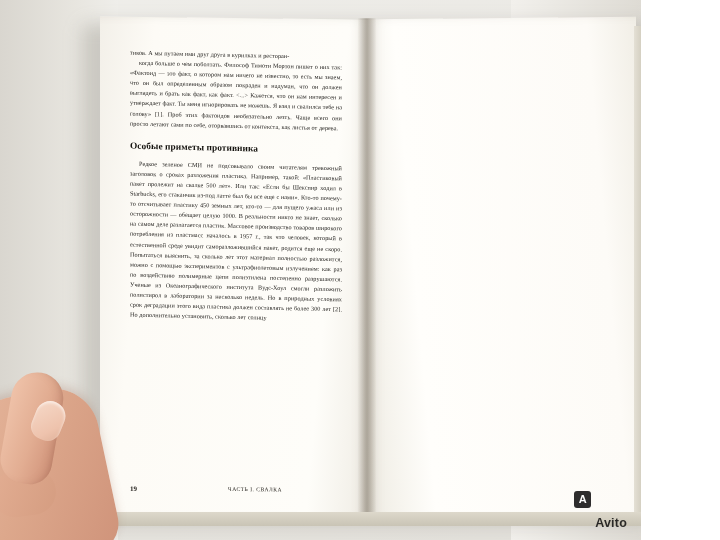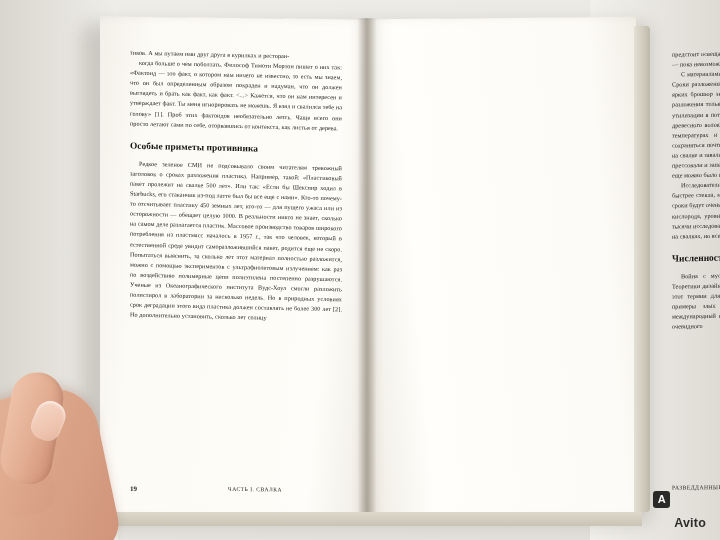--- a/index.html
+++ b/index.html
@@ -2,21 +2,21 @@
 <html><head>
 <meta charset="utf-8">
 <style>
   html, body {
     margin: 0;
     padding: 0;
     background: #ffffff;
   }
   #scene {
     position: relative;
-    width: 720px;
+    width: 641px;
     height: 540px;
     overflow: hidden;
     background: #15803d;
     font-family: "Liberation Serif", serif;
   }
 
   
   .backdrop {
     position: absolute;
     inset: 0;

